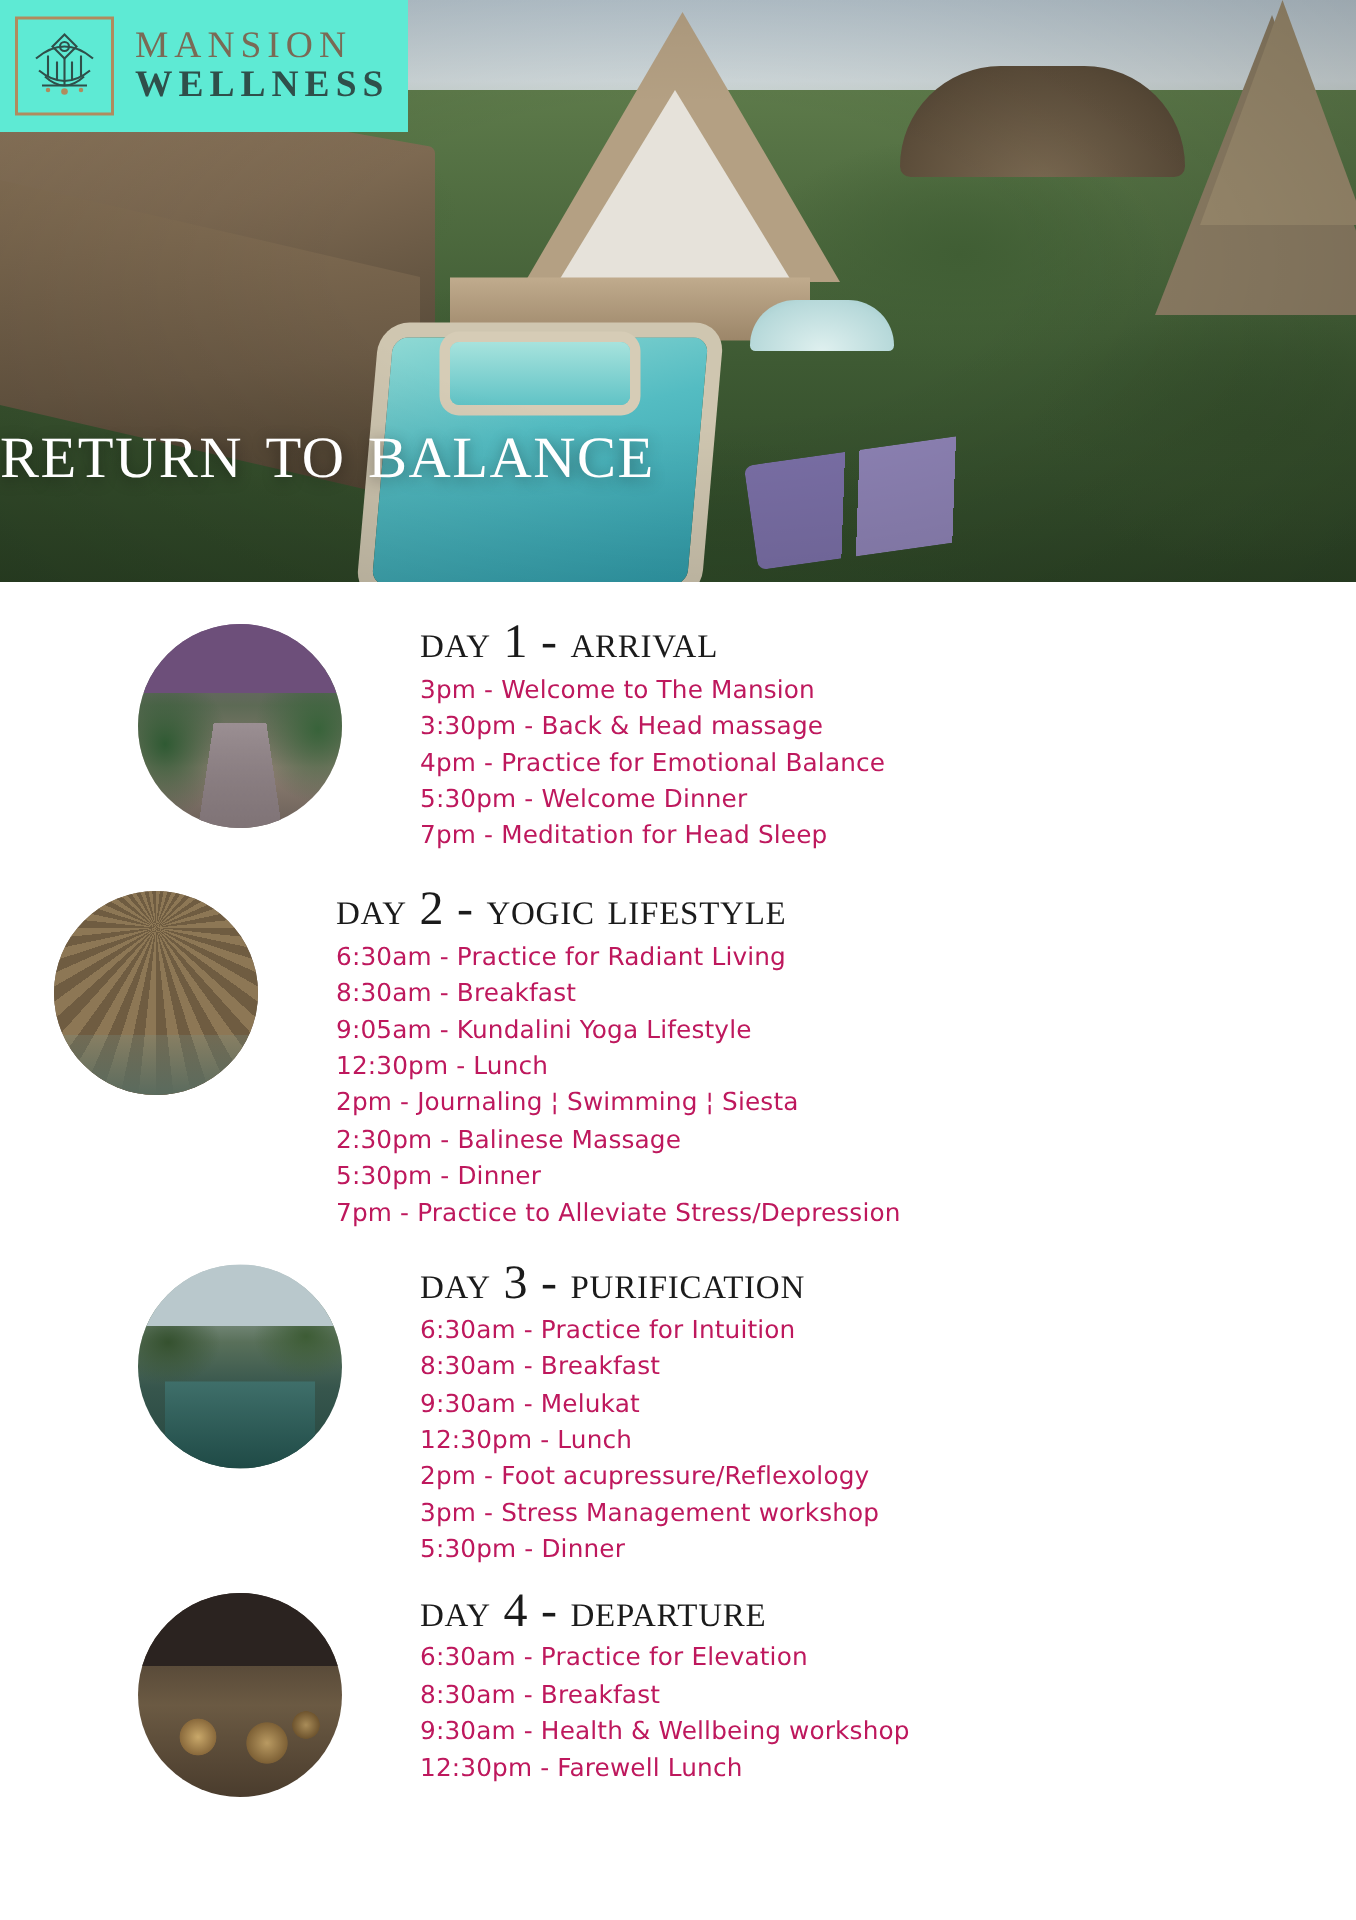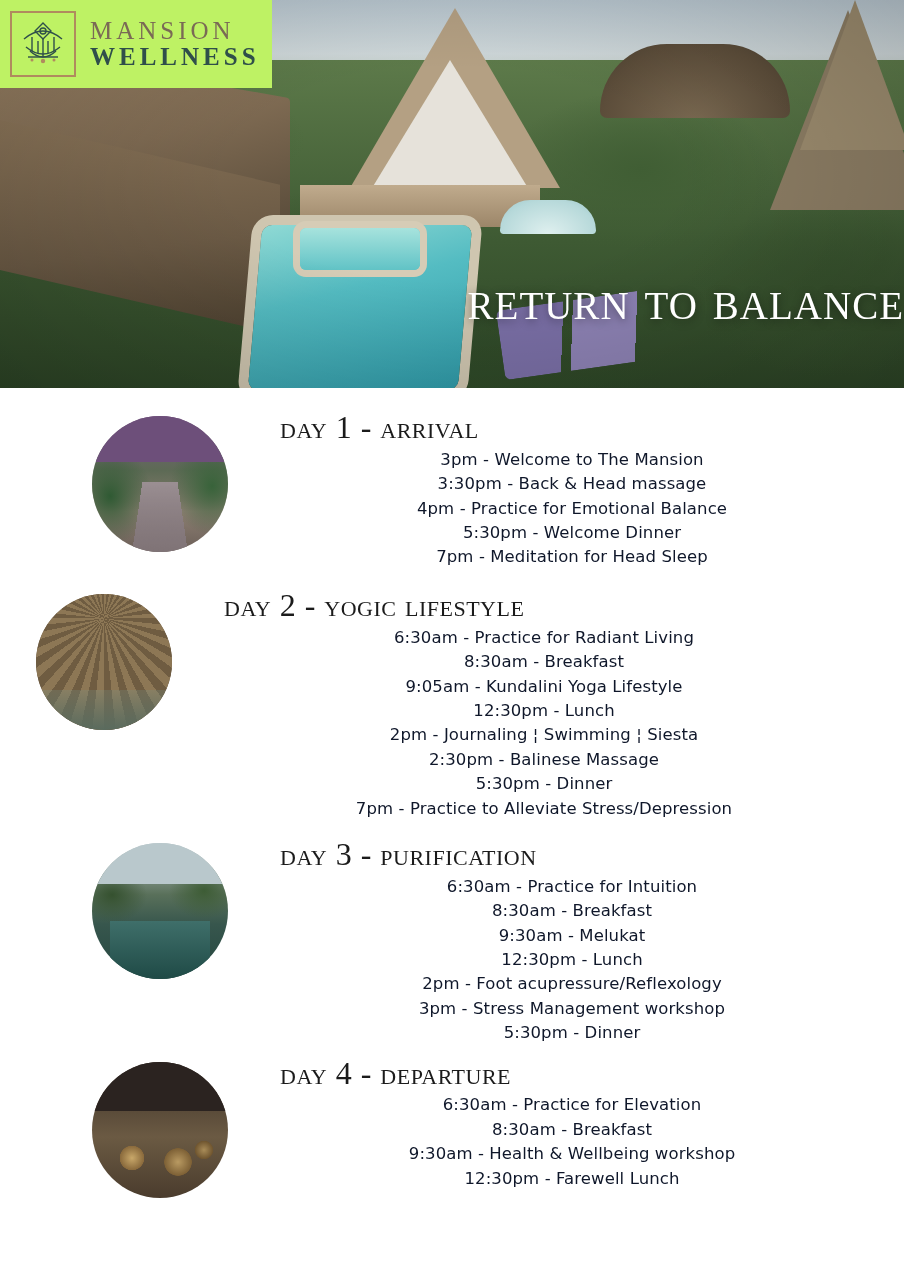--- a/index.html
+++ b/index.html
@@ -121,38 +121,37 @@
   }
   .hero-vignette {
     position: absolute; inset: 0;
     background: radial-gradient(ellipse at 50% 45%, rgba(0,0,0,0) 35%, rgba(0,0,0,0.18) 100%);
   }
 
   .hero-title {
     position: absolute;
     left: 0; right: 0;
     top: 272px;
-    text-align: right;
+    text-align: left;
     color: #ffffff;
     font-family: "Liberation Serif", serif;
     font-size: 56px;
     letter-spacing: 1px;
     text-shadow: 0 2px 10px rgba(0,0,0,0.45);
     font-variant: small-caps;
     text-transform: lowercase;
     line-height: 1;
-    padding-left: 24px;
   }
   .hero-title::first-letter { font-size: 1em; }
 
   
   .logo-box {
     position: absolute; left: 0; top: 0;
     width: 272px; height: 88px;
-    background: #bef264;
+    background: #5eead4;
     display: flex; align-items: center;
     padding-left: 10px;
     z-index: 5;
   }
   .logo-mark {
     width: 66px; height: 66px;
     border: 2px solid #b08b5e;
     display: flex; align-items: center; justify-content: center;
     flex: 0 0 auto;
   }
@@ -251,24 +250,23 @@
     font-variant: small-caps;
     text-transform: lowercase;
     letter-spacing: 0.5px;
     line-height: 1.12;
     margin-bottom: 2px;
   }
   .day-items { list-style: none; }
   .day-items li {
     font-family: "DejaVu Sans", sans-serif;
     font-size: 16.5px;
-    color: #0f172a;
+    color: #be185d;
     line-height: 1.48;
     letter-spacing: 0.1px;
-    text-align: center;
   }
 
   
   #day-1 { margin-top: 8px; }
   #day-2 { margin-top: 18px; padding-left: 36px; }
   #day-3 { margin-top: 16px; }
   #day-4 { }
 </style>
 </head>
 <body>

